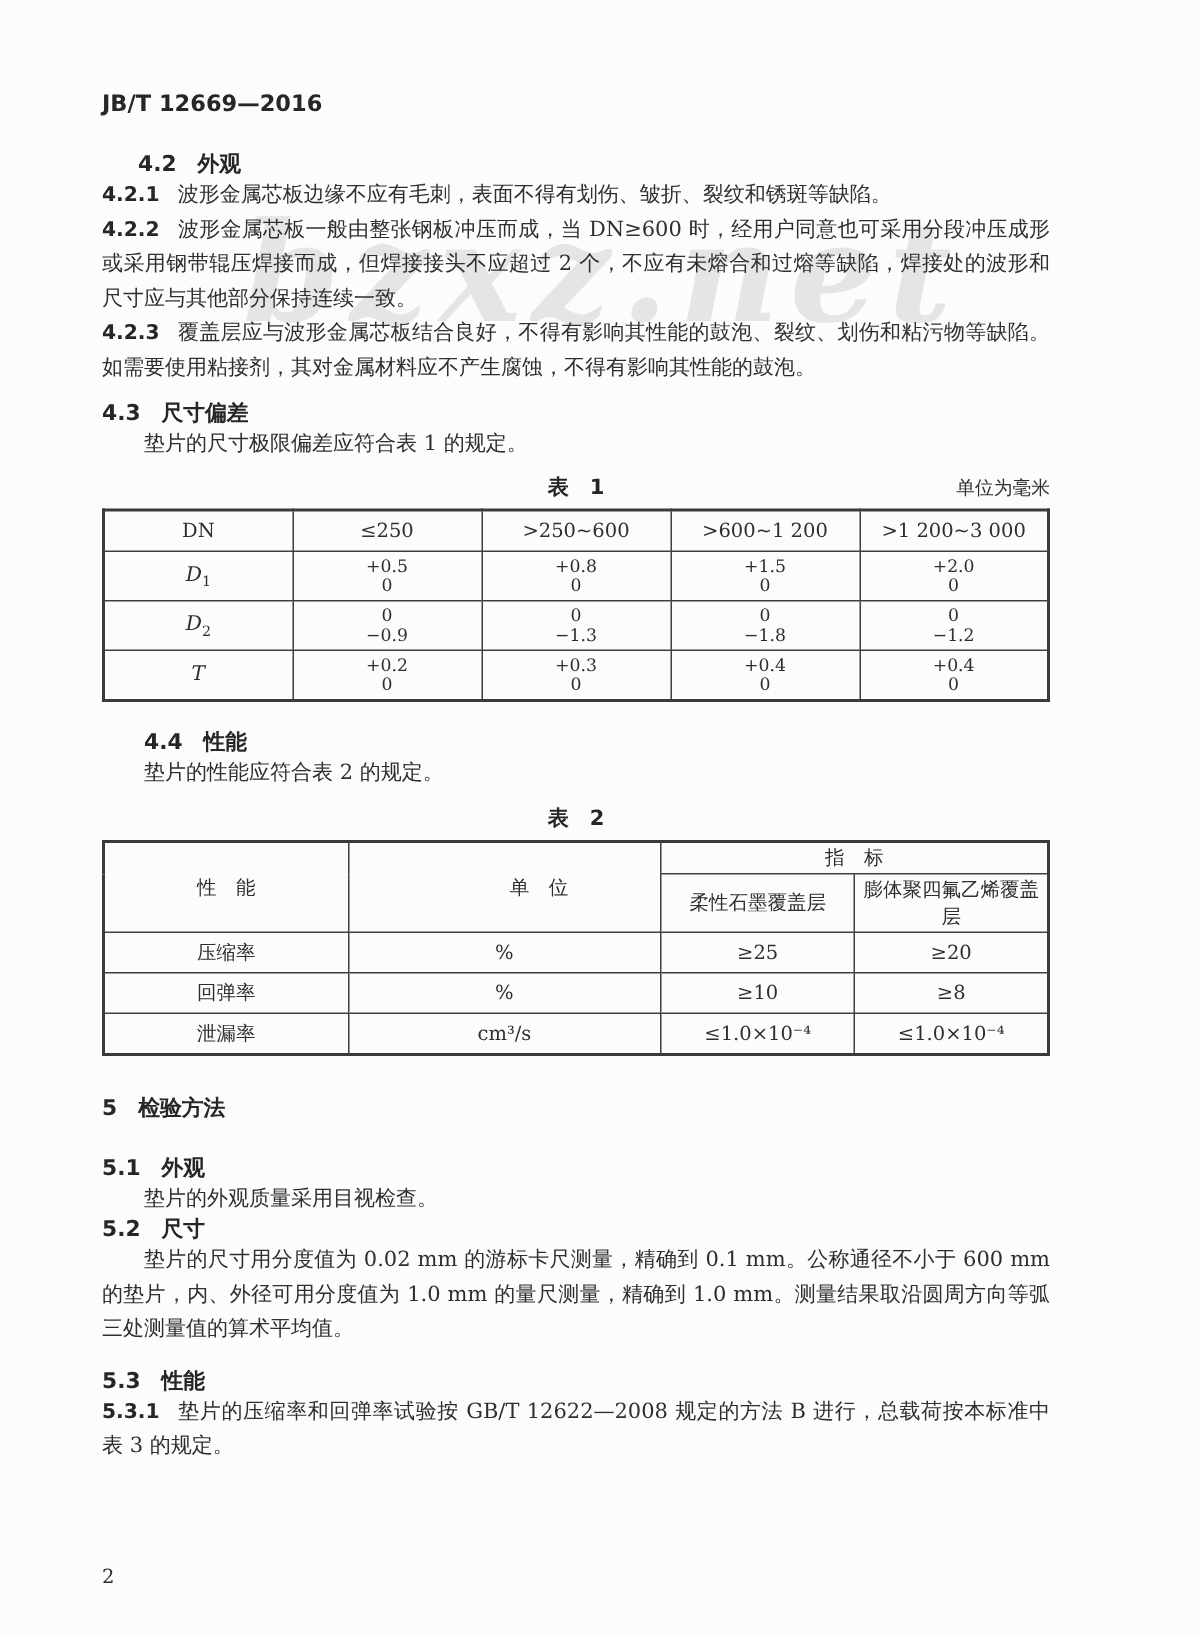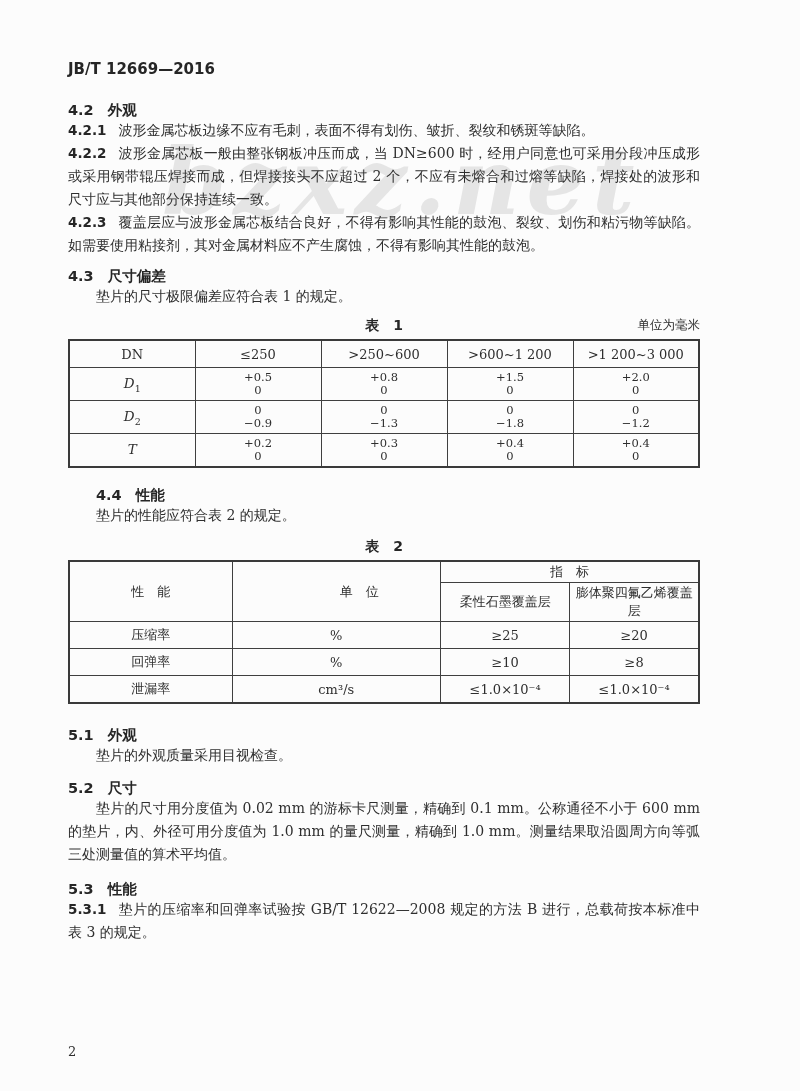--- a/index.html
+++ b/index.html
@@ -18,26 +18,26 @@
   .content{position:relative;z-index:1;padding:0 100px 0 68px;}
   .doc-header{
     padding-top:61px;font-family:"DejaVu Sans","Liberation Sans",sans-serif;
     font-weight:700;font-size:15px;line-height:16px;color:#262626;
   }
   .h{
     margin:0;font-family:"DejaVu Sans","Liberation Sans",sans-serif;
     font-weight:700;font-size:14.5px;line-height:18px;color:#262626;
   }
   .h .num{margin-right:14px;}
-  .h42{margin-top:24px;}
+  .h42{margin-top:24px;margin-left:24px;}
   .h43{margin-top:10px;}
   .h44{margin-top:18px;margin-left:28px;}
   .h5{margin-top:26px;}
   .h51{margin-top:22px;}
-  .h52{margin-top:12px;}
+  .h52{}
   .h53{margin-top:14px;}
   p.body{
     margin:0;font-size:14px;line-height:23px;text-align:justify;color:#2e2e2e;
   }
   .pnum{
     font-family:"DejaVu Sans","Liberation Sans",sans-serif;
     font-weight:700;font-size:13.5px;margin-right:12px;color:#262626;
   }
   .p421{margin-top:10px;}
   .indent{text-indent:2em;}
@@ -234,20 +234,21 @@
       </tr>
       <tr>
         <td>泄漏率</td>
         <td>cm³/s</td>
         <td>≤1.0×10⁻⁴</td>
         <td>≤1.0×10⁻⁴</td>
       </tr>
     </tbody>
       </table>
 
+    <h2 class="h h5"><span class="num">5</span><span>检验方法</span></h2>
 
     <h2 class="h h51"><span class="num">5.1</span><span>外观</span></h2>
 
     <p class="body indent mt12">垫片的外观质量采用目视检查。</p>
 
     <h2 class="h h52"><span class="num">5.2</span><span>尺寸</span></h2>
 
     <p class="body indent mt10">垫片的尺寸用分度值为 0.02 mm 的游标卡尺测量，精确到 0.1 mm。公称通径不小于 600 mm 的垫片，内、外径可用分度值为 1.0 mm 的量尺测量，精确到 1.0 mm。测量结果取沿圆周方向等弧三处测量值的算术平均值。</p>
 
     <h2 class="h h53"><span class="num">5.3</span><span>性能</span></h2>

